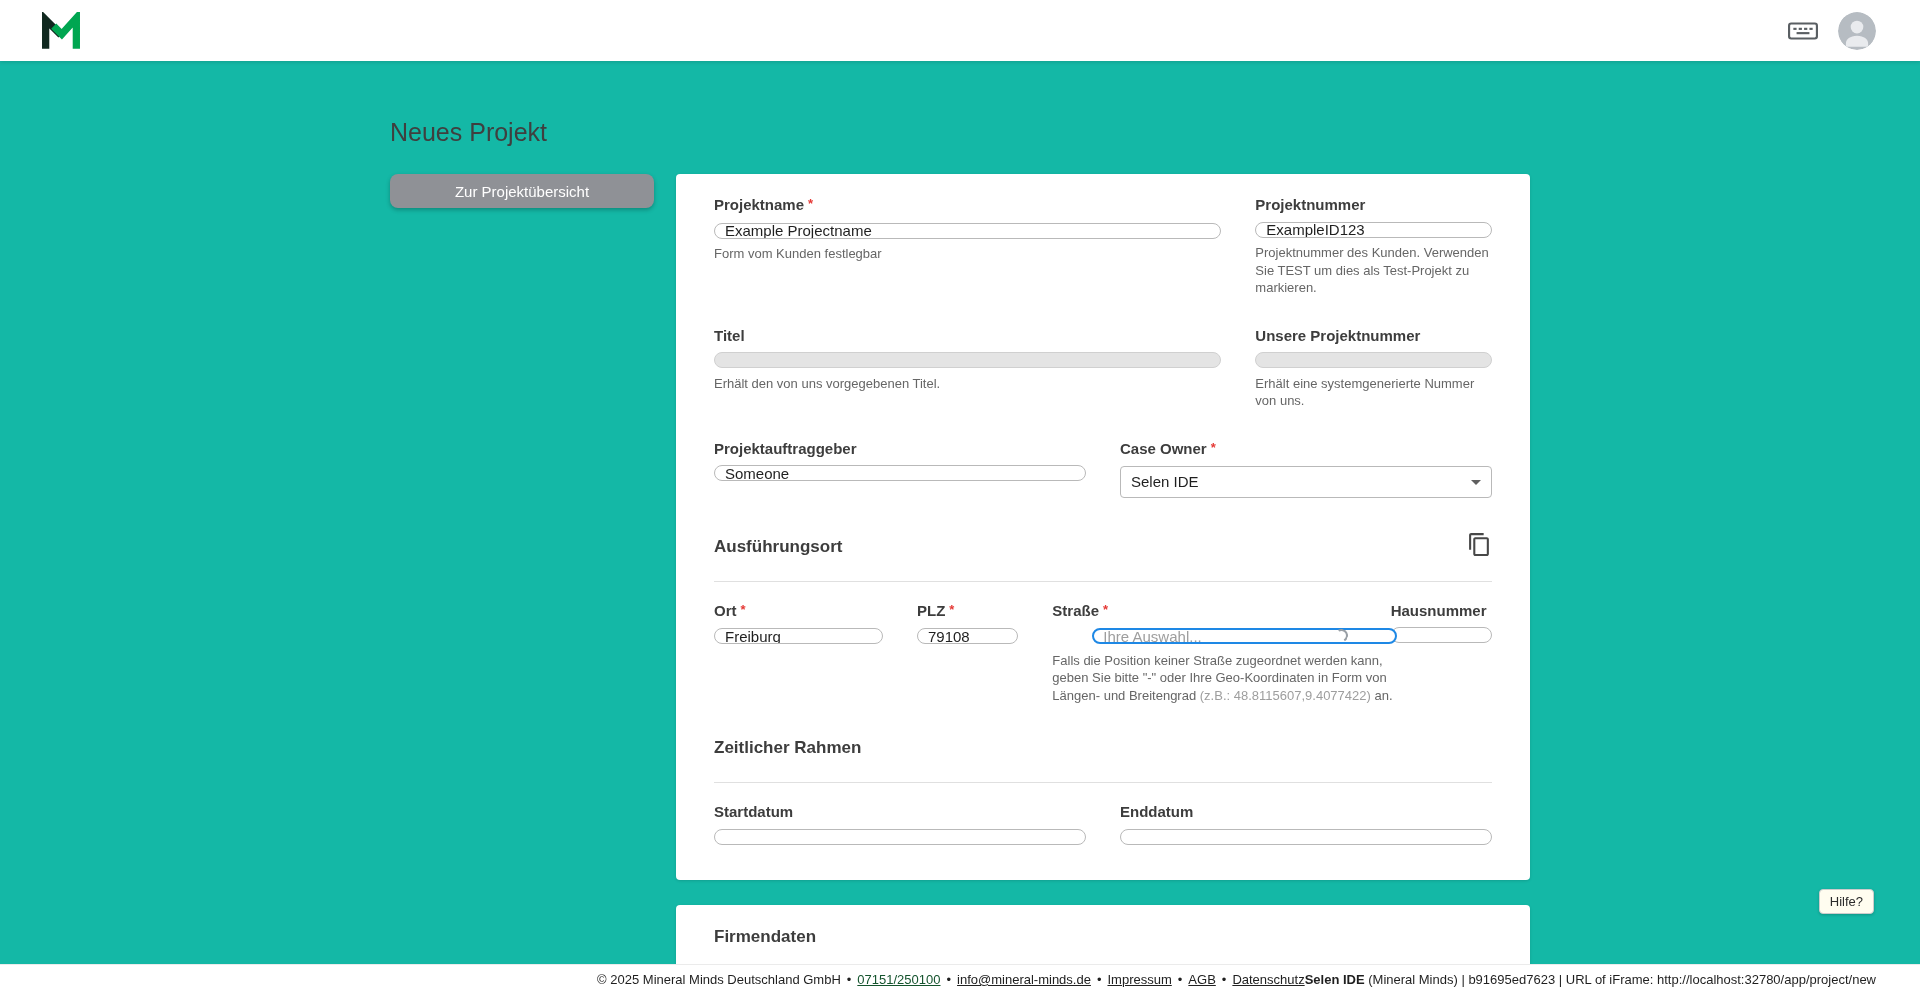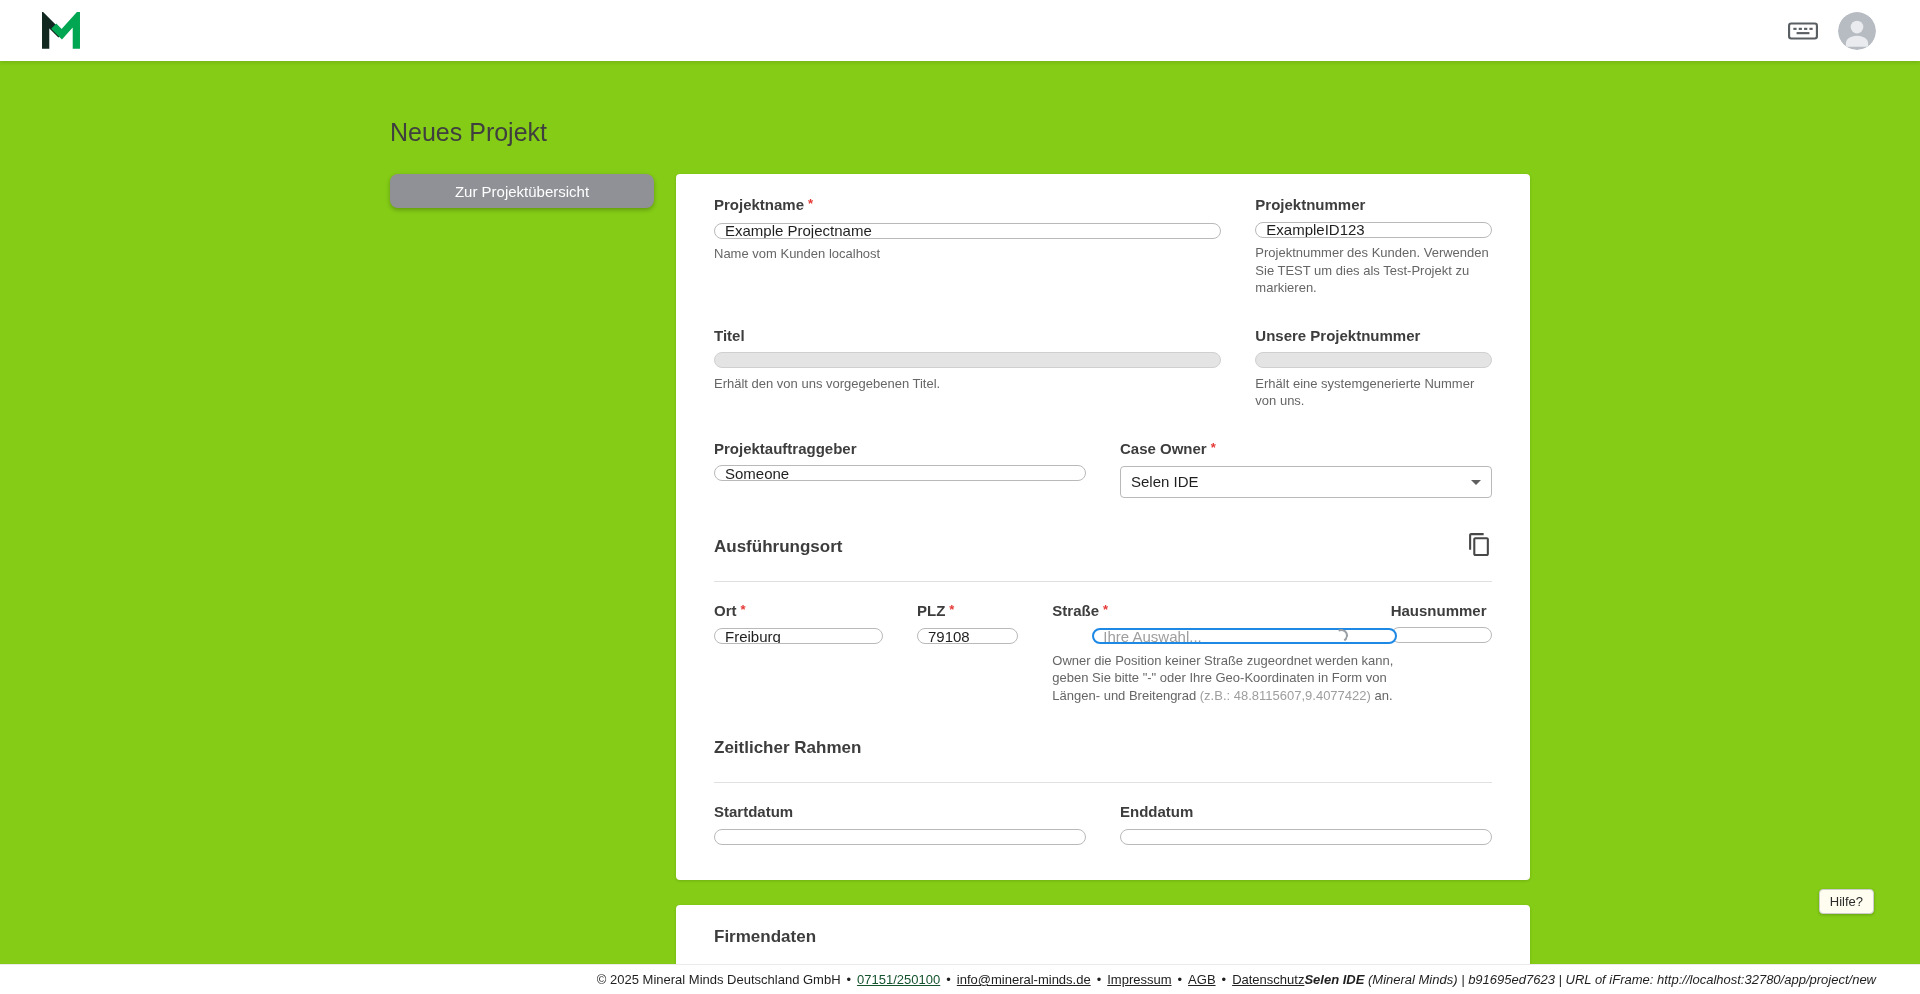--- a/index.html
+++ b/index.html
@@ -25,21 +25,21 @@
     flex: 0 0 auto;
   }
   .logo { width: 42px; height: 38px; cursor: pointer; display: flex; align-items: center; }
   .nav { display: flex; align-items: center; gap: 28px; margin-left: 54px; }
   .nav-item { font-size: 16px; color: #1f1f1f; cursor: pointer; white-space: nowrap; }
   .header-right { margin-left: auto; display: flex; align-items: center; gap: 20px; }
   .hdr-icon { cursor: pointer; display: flex; align-items: center; }
   .avatar { width: 38px; height: 38px; border-radius: 50%; overflow: hidden; cursor: pointer; }
 
   
-  .main { flex: 1 1 auto; overflow: hidden; background: #84cc16; }
+  .main { flex: 1 1 auto; overflow: hidden; background: #14b8a6; }
   .container { width: 1140px; margin: 0 auto; padding-top: 57px; }
   .page-title { font-size: 25px; font-weight: 500; color: #3f3f3f; margin: 0; }
 
   .content-row { display: flex; align-items: flex-start; margin-top: 27px; }
   .content-row.second { margin-top: 25px; }
   .left-col { width: 286px; flex: 0 0 286px; }
   .back-btn {
     width: 264px; height: 34px;
     background: #8f9196; color: #ffffff;
     border: none; border-radius: 8px;
@@ -134,21 +134,21 @@
     height: 30px; background: #ffffff; border-top: 1px solid #ebebeb;
     display: flex; align-items: center; justify-content: flex-end;
     padding: 0 44px 0 38px;
     font-size: 13px; color: #1f1f1f;
     position: relative; z-index: 6;
   }
   .footer-left { display: flex; align-items: center; gap: 6px; white-space: nowrap; }
   .sep { color: #1f1f1f; }
   .flink { color: #212121; text-decoration: underline; cursor: pointer; }
   .flink.phone { color: #14532d; }
-  .footer-right { white-space: nowrap; font-style: italic; }
+  .footer-right { white-space: nowrap; }
   .footer-right .bold { font-weight: 700; }
 </style>
 </head>
 <body>
 
 <div class="header">
   <div class="logo">
     <svg viewBox="0 0 52 46" width="42" height="38">
       <path d="M7 45 V9 L26 28" stroke="#10281f" stroke-width="9" fill="none"></path>
       <path d="M17 17 L27 27 L45 7 V45" stroke="#00a651" stroke-width="9" fill="none"></path>
@@ -183,21 +183,21 @@
       <div class="left-col">
         <button class="back-btn">Zur Projektübersicht</button>
       </div>
 
       <div class="card">
 
         <div class="grid">
           <div class="span8">
             <span class="field-label"><span>Projektname</span><span class="req">*</span></span>
             <input class="input" value="Example Projectname" style="">
-            <div class="helper">Name vom Kunden localhost</div>
+            <div class="helper">Form vom Kunden festlegbar</div>
           </div>
           <div class="span4">
             <span class="field-label"><span>Projektnummer</span></span>
             <input class="input" value="ExampleID123" style="">
             <div class="helper">Projektnummer des Kunden. Verwenden Sie TEST um dies als Test-Projekt zu markieren.</div>
           </div>
         </div>
 
         <div class="grid mt30">
           <div class="span8">
@@ -249,21 +249,21 @@
             <div class="input-wrap">
               <input class="input focus" placeholder="Ihre Auswahl..." style="">
               <span class="spinner"></span>
             </div>
           </div>
           <div class="span2">
             <span class="field-label"><span>Hausnummer</span></span>
             <input class="input" value="" style="">
           </div>
           <div class="helper strasse-helper">
-            <span>Owner die Position keiner Straße zugeordnet werden kann, geben Sie bitte "-" oder Ihre Geo-Koordinaten in Form von Längen- und Breitengrad </span><span class="example">(z.B.: 48.8115607,9.4077422)</span><span> an.</span>
+            <span>Falls die Position keiner Straße zugeordnet werden kann, geben Sie bitte "-" oder Ihre Geo-Koordinaten in Form von Längen- und Breitengrad </span><span class="example">(z.B.: 48.8115607,9.4077422)</span><span> an.</span>
           </div>
         </div>
 
         <div class="section-head">
           <span class="section-title">Zeitlicher Rahmen</span>
         </div>
 
         <div class="grid">
           <div class="span6">
             <span class="field-label"><span>Startdatum</span></span>

